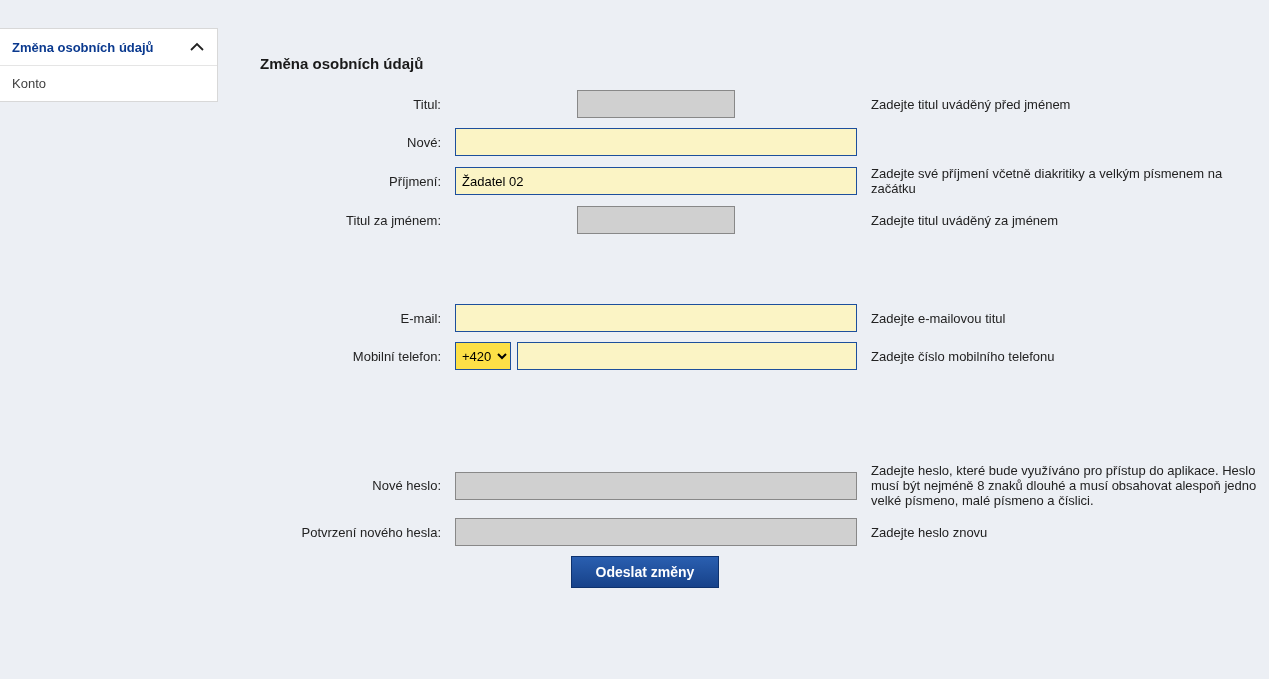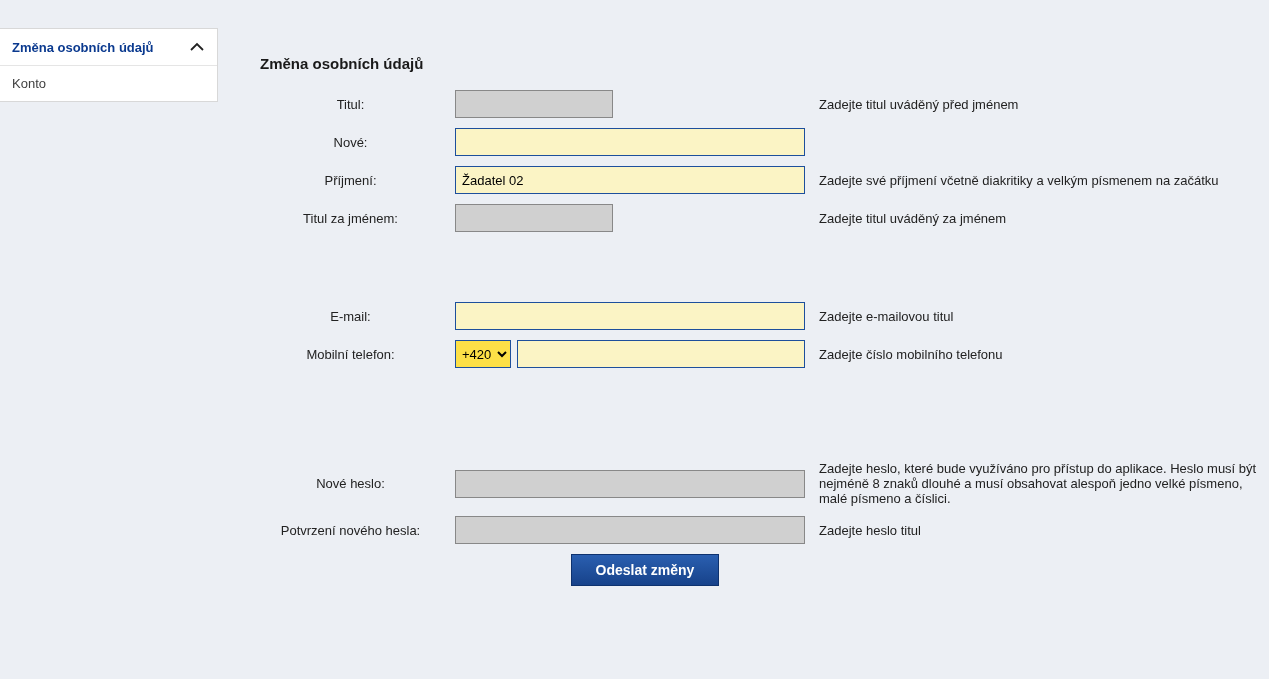--- a/index.html
+++ b/index.html
@@ -58,29 +58,30 @@
     color: #1a1a1a;
     margin-bottom: 18px;
   }
   .form-row {
     display: flex;
     align-items: center;
     margin-bottom: 10px;
   }
   .form-label {
     width: 195px;
-    text-align: center;
+    text-align: right;
     padding-right: 14px;
     font-size: 13px;
     color: #222;
   }
   .form-input-area {
-    width: 350px;
+    width: 402px;
     display: flex;
     gap: 6px;
+    justify-content: center;
   }
   .form-hint {
     padding-left: 14px;
     font-size: 13px;
     color: #222;
     flex: 1;
   }
   input.txt, select.sel {
     font-family: inherit;
     font-size: 13px;
@@ -212,20 +213,20 @@
       <input class="txt long grey" type="password" value="" style="">
     </div>
     <div class="form-hint">Zadejte heslo, které bude využíváno pro přístup do aplikace. Heslo musí být nejméně 8 znaků dlouhé a musí obsahovat alespoň jedno velké písmeno, malé písmeno a číslici.</div>
   </div>
 
   <div class="form-row">
     <div class="form-label">Potvrzení nového hesla:</div>
     <div class="form-input-area">
       <input class="txt long grey" type="password" value="" style="">
     </div>
-    <div class="form-hint">Zadejte heslo titul</div>
+    <div class="form-hint">Zadejte heslo znovu</div>
   </div>
 
   <div class="submit-wrap">
     <button class="submit">Odeslat změny</button>
   </div>
 
 </div>
 
 </body></html>

